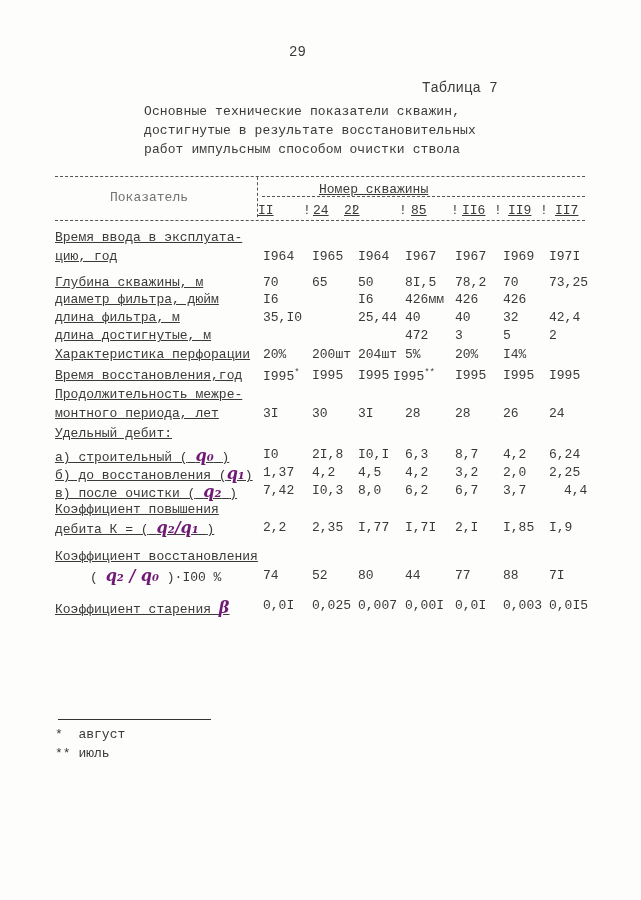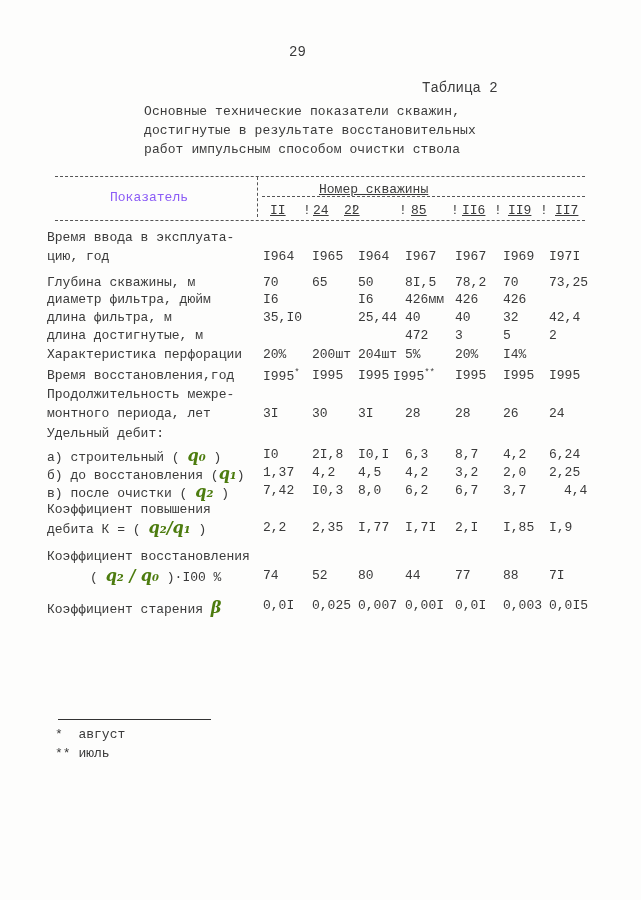--- a/index.html
+++ b/index.html
@@ -11,49 +11,49 @@
     font-family: "Liberation Mono", "DejaVu Sans Mono", monospace;
     color: #3a3a3a;
     font-size: 13px;
   }
   .abs { position: absolute; white-space: nowrap; }
   .page-num { left: 289px; top: 44px; font-size: 14px; }
   .table-label { left: 422px; top: 80px; font-size: 14px; }
   .caption { left: 144px; font-size: 13px; letter-spacing: 0.1px; }
   .dash { position: absolute; height: 0; border-top: 1.5px dashed #555; }
   .vbar { position: absolute; width: 0; border-left: 1.5px dashed #555; }
-  .hdr-label { left: 110px; top: 190px; color: #8b5cf6; }
+  .hdr-label { left: 110px; top: 190px; color: #737373; }
   .hdr-group { left: 319px; top: 182px; text-decoration: underline; }
   .colhdr { top: 203px; text-decoration: underline; }
   .sep { top: 203px; }
-  .rowlabel { left: 47px; }
+  .rowlabel { left: 55px; text-decoration: underline; }
   .sup { font-size: 9px; vertical-align: super; }
-  .hand { font-family: "DejaVu Serif", serif; font-style: italic; font-weight: bold; font-size: 16px; color: #4d7c0f; }
+  .hand { font-family: "DejaVu Serif", serif; font-style: italic; font-weight: bold; font-size: 16px; color: #701a75; }
   .footline { left: 58px; top: 719px; width: 153px; border-top: 1.5px solid #333; height: 0; }
   .fn { left: 55px; }
 </style>
 </head>
 <body>
 
 <div class="abs page-num">29</div>
-<div class="abs table-label">Таблица 2</div>
+<div class="abs table-label">Таблица 7</div>
 <div class="abs caption" style="top:104px">Основные технические показатели скважин,</div>
 <div class="abs caption" style="top:123px">достигнутые в результате восстановительных</div>
 <div class="abs caption" style="top:142px">работ импульсным способом очистки ствола</div>
 
 <div>
   <div class="dash" style="left:55px; top:176px; width:530px;"></div>
   <div class="vbar" style="left:257px; top:177px; height:40px;"></div>
   <div class="dash" style="left:262px; top:196px; width:323px;"></div>
   <div class="dash" style="left:55px; top:220px; width:530px;"></div>
 
   <div class="abs hdr-label">Показатель</div>
   <div class="abs hdr-group">Номер скважины</div>
 
-  <div class="abs colhdr" style="left:270px">II</div>
+  <div class="abs colhdr" style="left:258px">II</div>
   <div class="abs sep" style="left:303px">!</div>
   <div class="abs colhdr" style="left:313px">24</div>
   <div class="abs sep" style="left:350px">!</div>
   <div class="abs colhdr" style="left:344px">22</div>
   <div class="abs sep" style="left:399px">!</div>
   <div class="abs colhdr" style="left:411px">85</div>
   <div class="abs sep" style="left:451px">!</div>
   <div class="abs colhdr" style="left:462px">II6</div>
   <div class="abs sep" style="left:494px">!</div>
   <div class="abs colhdr" style="left:508px">II9</div>

